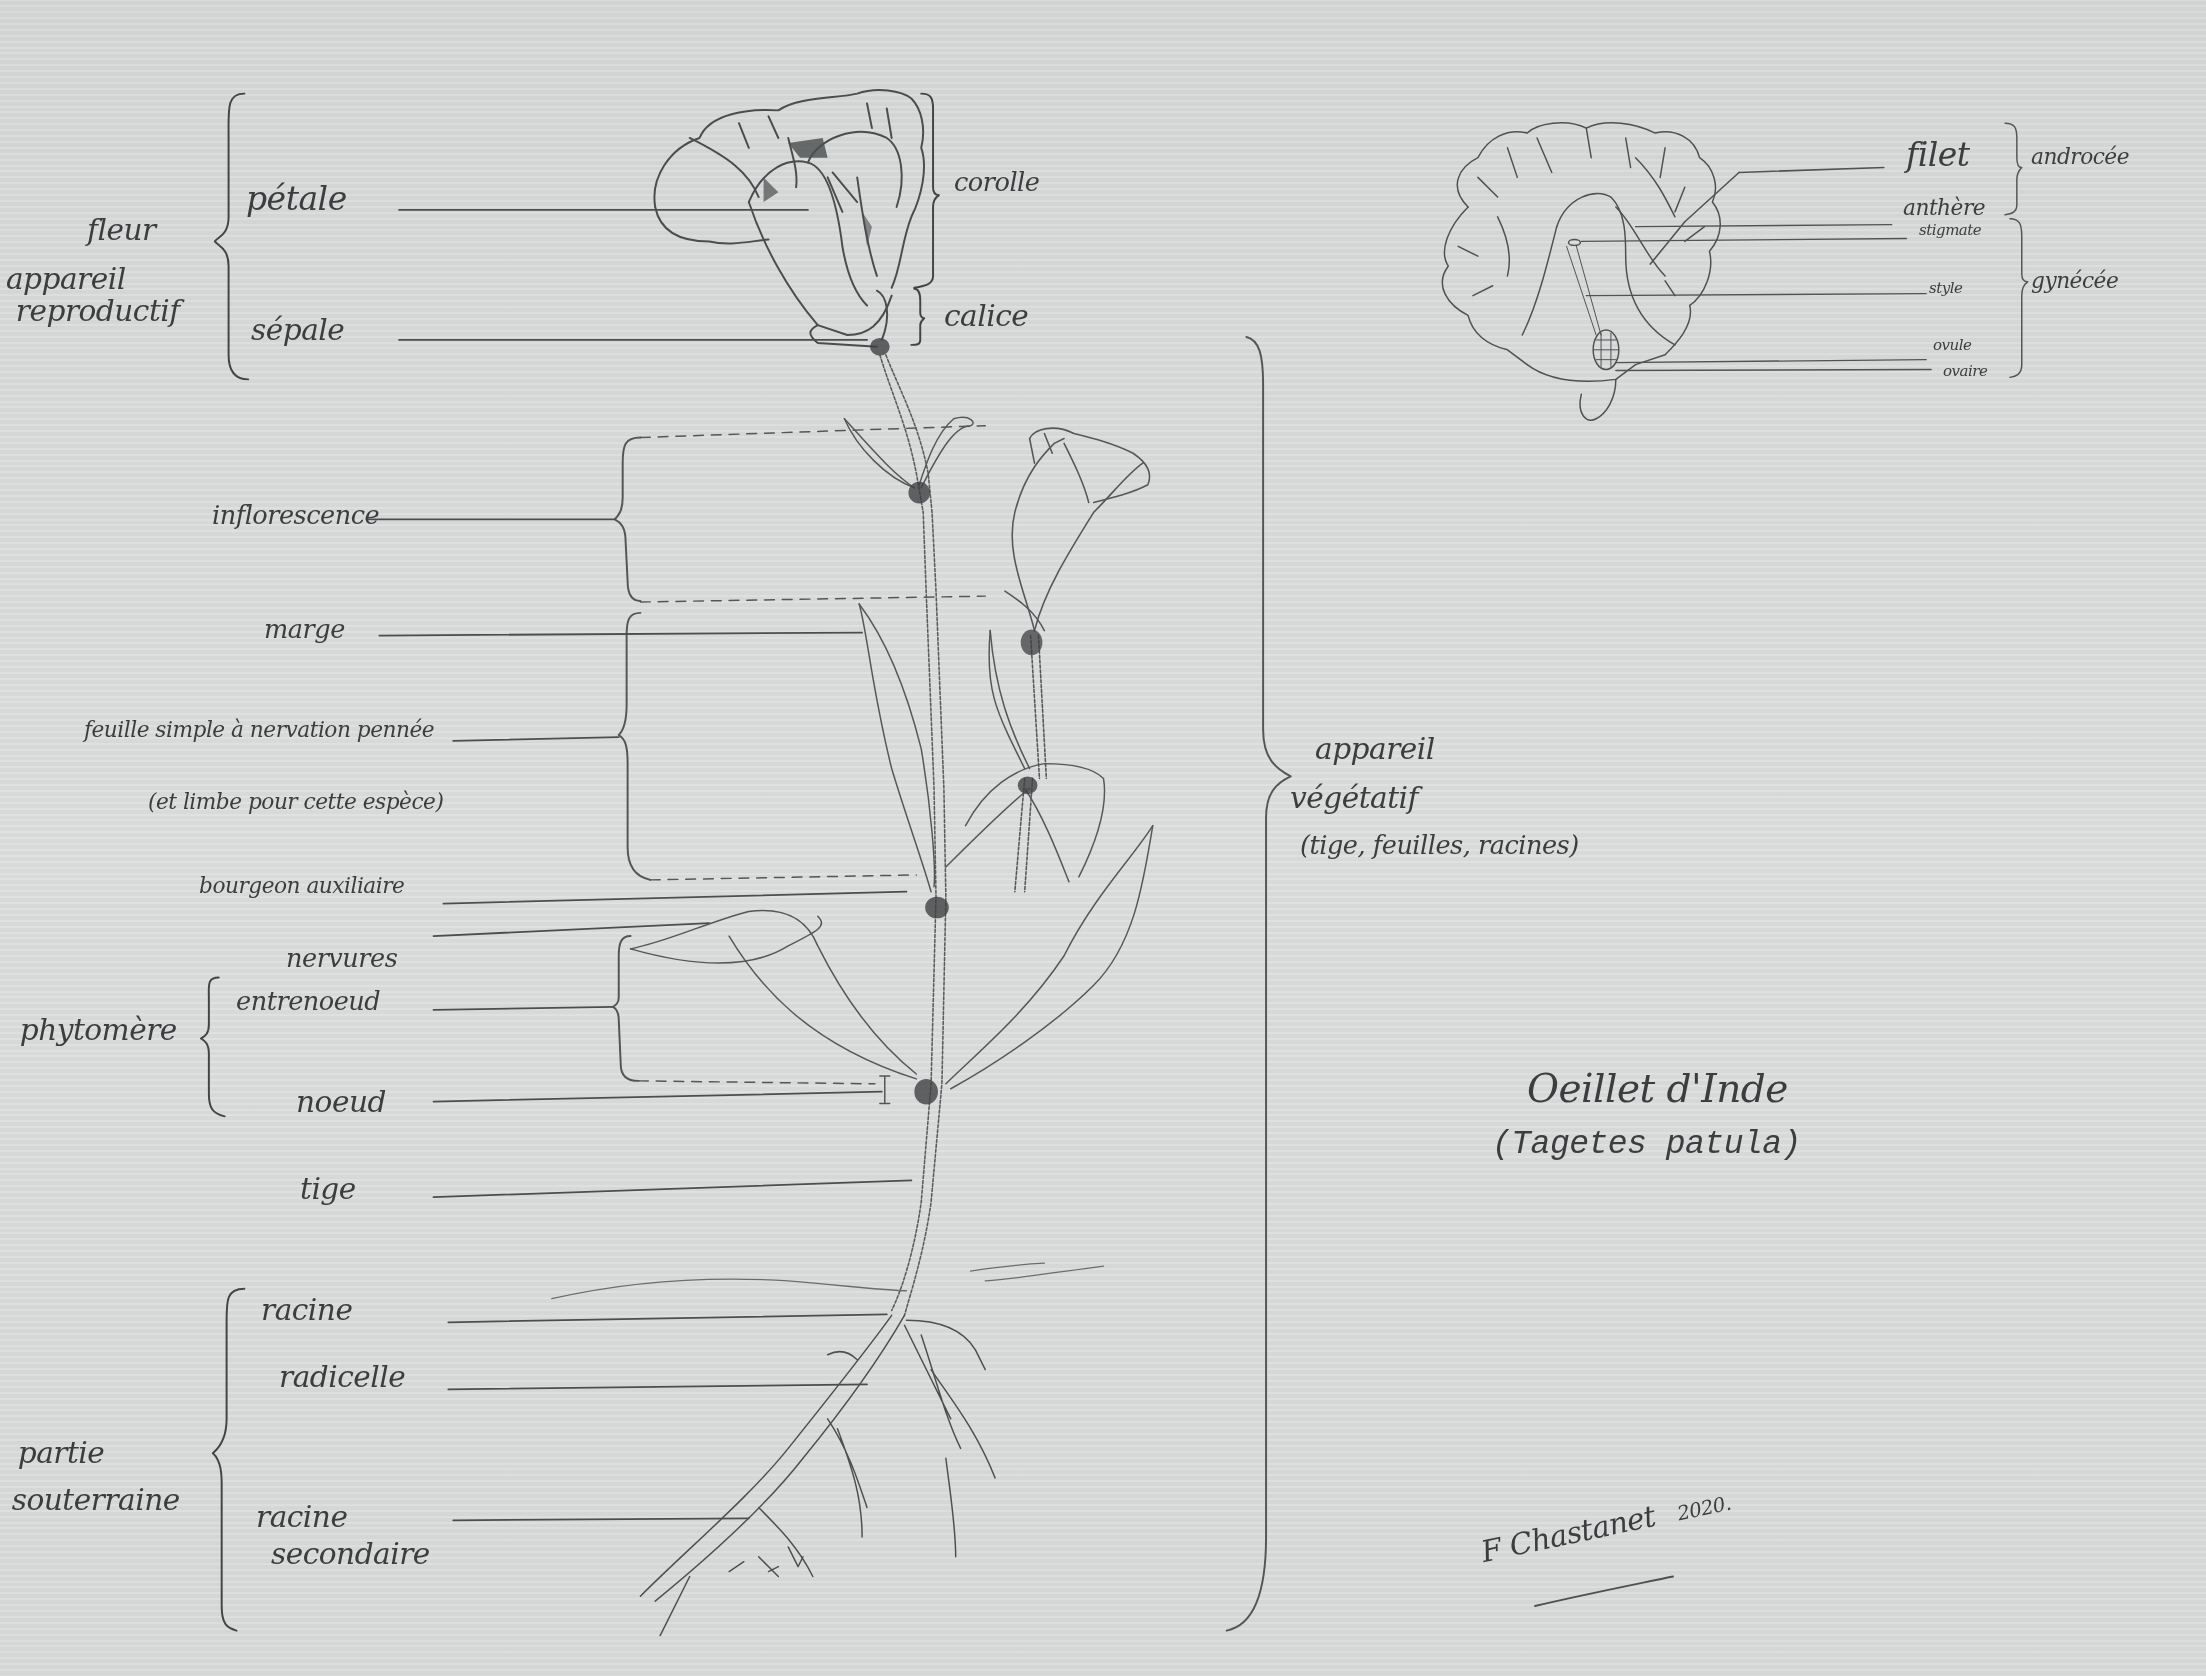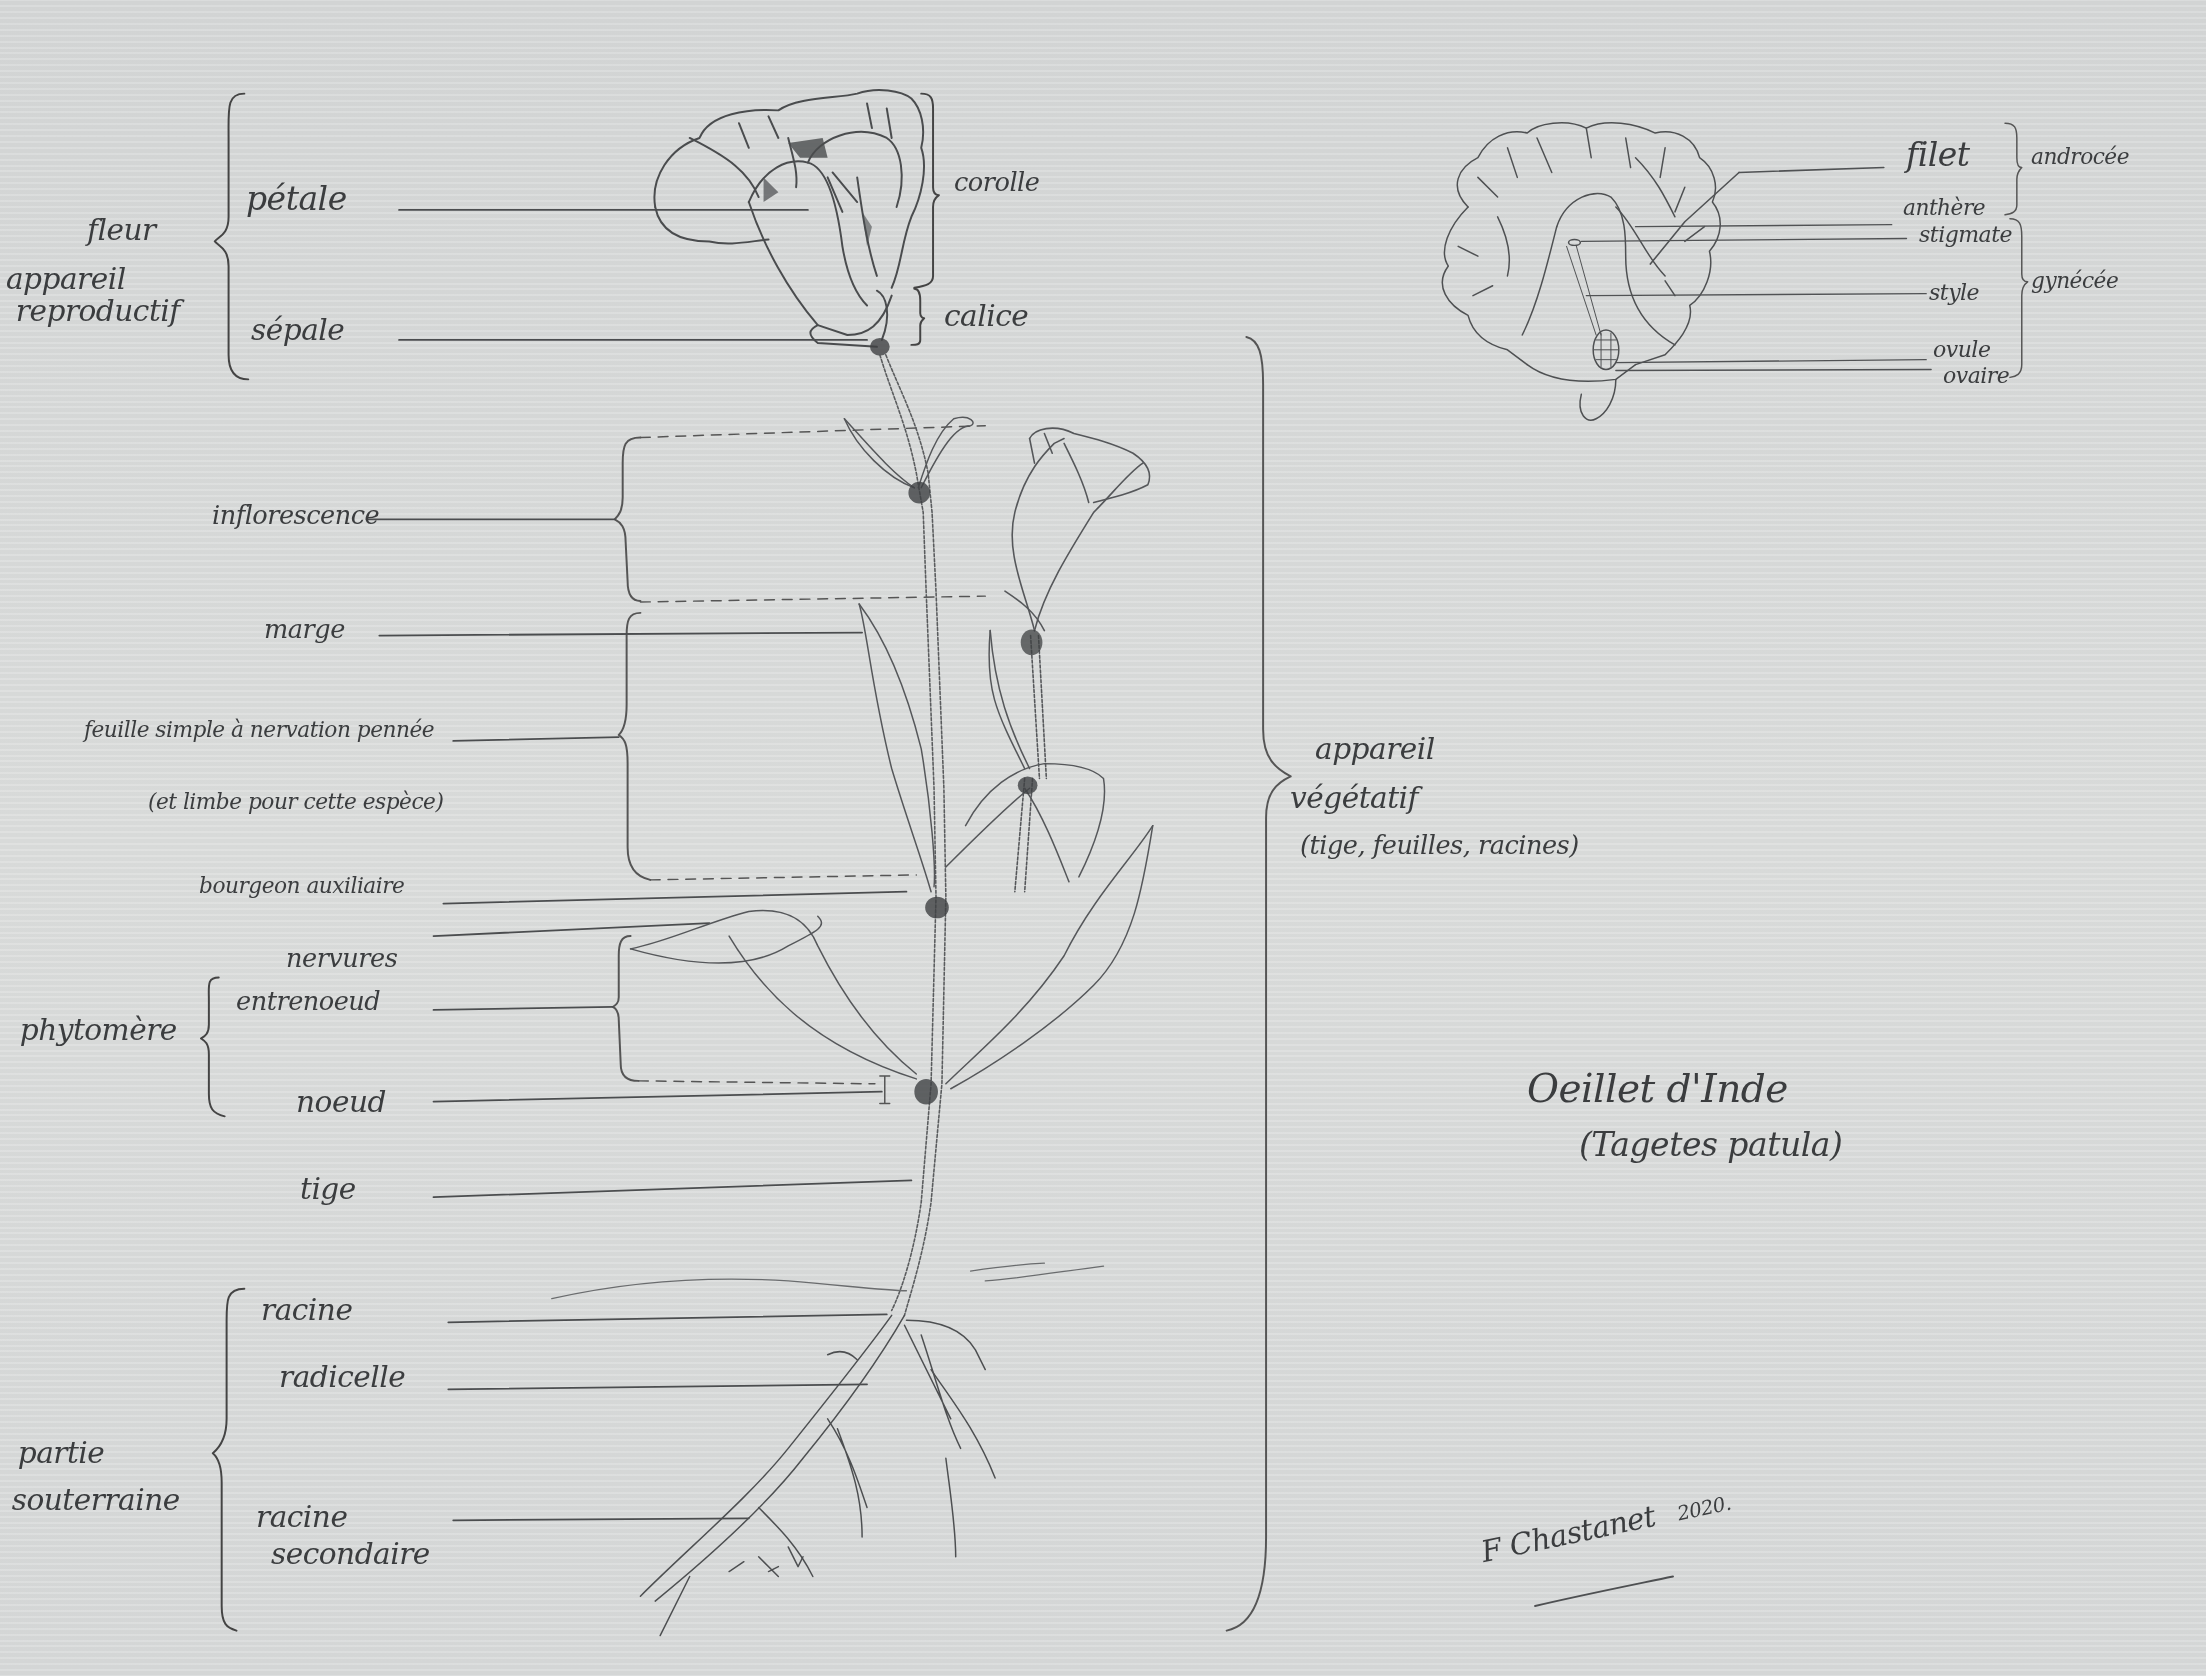--- a/index.html
+++ b/index.html
@@ -5,21 +5,21 @@
   html,body{margin:0;padding:0;}
   body{width:2207px;height:1677px;background:#d9dbdb;overflow:hidden;position:relative;
        font-family:"DejaVu Serif", serif;}
   #paper{position:absolute;left:0;top:0;width:2207px;height:1677px;
          background:linear-gradient(180deg,#d6d8d8 0%,#dcdedd 50%,#d8dada 100%);}
   #paper::after{content:"";position:absolute;inset:0;
     background:repeating-linear-gradient(0deg,rgba(255,255,255,0.10) 0 2px,rgba(0,0,0,0.02) 2px 5.9px);}
   svg#drawing{position:absolute;left:0;top:0;}
   .lbl{position:absolute;font-family:"DejaVu Serif", serif;font-style:italic;color:#3b3d3f;
        white-space:nowrap;line-height:1.05;letter-spacing:-0.5px;}
-  .s28{font-size:29.6px;} .s24{font-size:25.6px;} .s22{font-size:21.7px;} .s20{font-size:22px;}
+  .s28{font-size:29.6px;} .s24{font-size:25.6px;} .s22{font-size:21.7px;} .s20{font-size:15px;}
   .s40{font-size:39px;} .s34{font-size:33px;}
 </style>
 </head>
 <body>
 
 <div id="paper"></div>
 
 <svg id="drawing" width="2207" height="1677" viewBox="0 0 2240 1702" fill="none" stroke="#505254" stroke-width="2" stroke-linecap="round" stroke-linejoin="round">
 
   <g stroke="#444">
@@ -232,19 +232,19 @@
 <div class="lbl s34" style="left:1906px;top:138px;">filet</div>
 <div class="lbl s22" style="left:1903px;top:197px;">anthère</div>
 <div class="lbl s20" style="left:1919px;top:223px;">stigmate</div>
 <div class="lbl s20" style="left:1929px;top:281px;">style</div>
 <div class="lbl s20" style="left:1933px;top:338px;">ovule</div>
 <div class="lbl s20" style="left:1931px;top:364px;margin-left:12px;">ovaire</div>
 <div class="lbl s22" style="left:2031px;top:146px;">androcée</div>
 <div class="lbl s22" style="left:2031px;top:270px;">gynécée</div>
 
 <div class="lbl s40" style="left:1527px;top:1069px;">Oeillet d'Inde</div>
-<div class="lbl s34" style="left:1579px;top:1128px;">(Tagetes patula)</div>
+<div class="lbl s34" style="left:1492px;top:1128px;font-family:Liberation Mono, monospace;">(Tagetes patula)</div>
 
 <div class="lbl s28" style="left:1485px;top:1537px;transform:rotate(-12deg);transform-origin:left bottom;">
   <span>F Chastanet</span>
   <span style="font-size:19.7px;margin-left:13.8px;">2020.</span>
 </div>
 
 
 </body></html>

